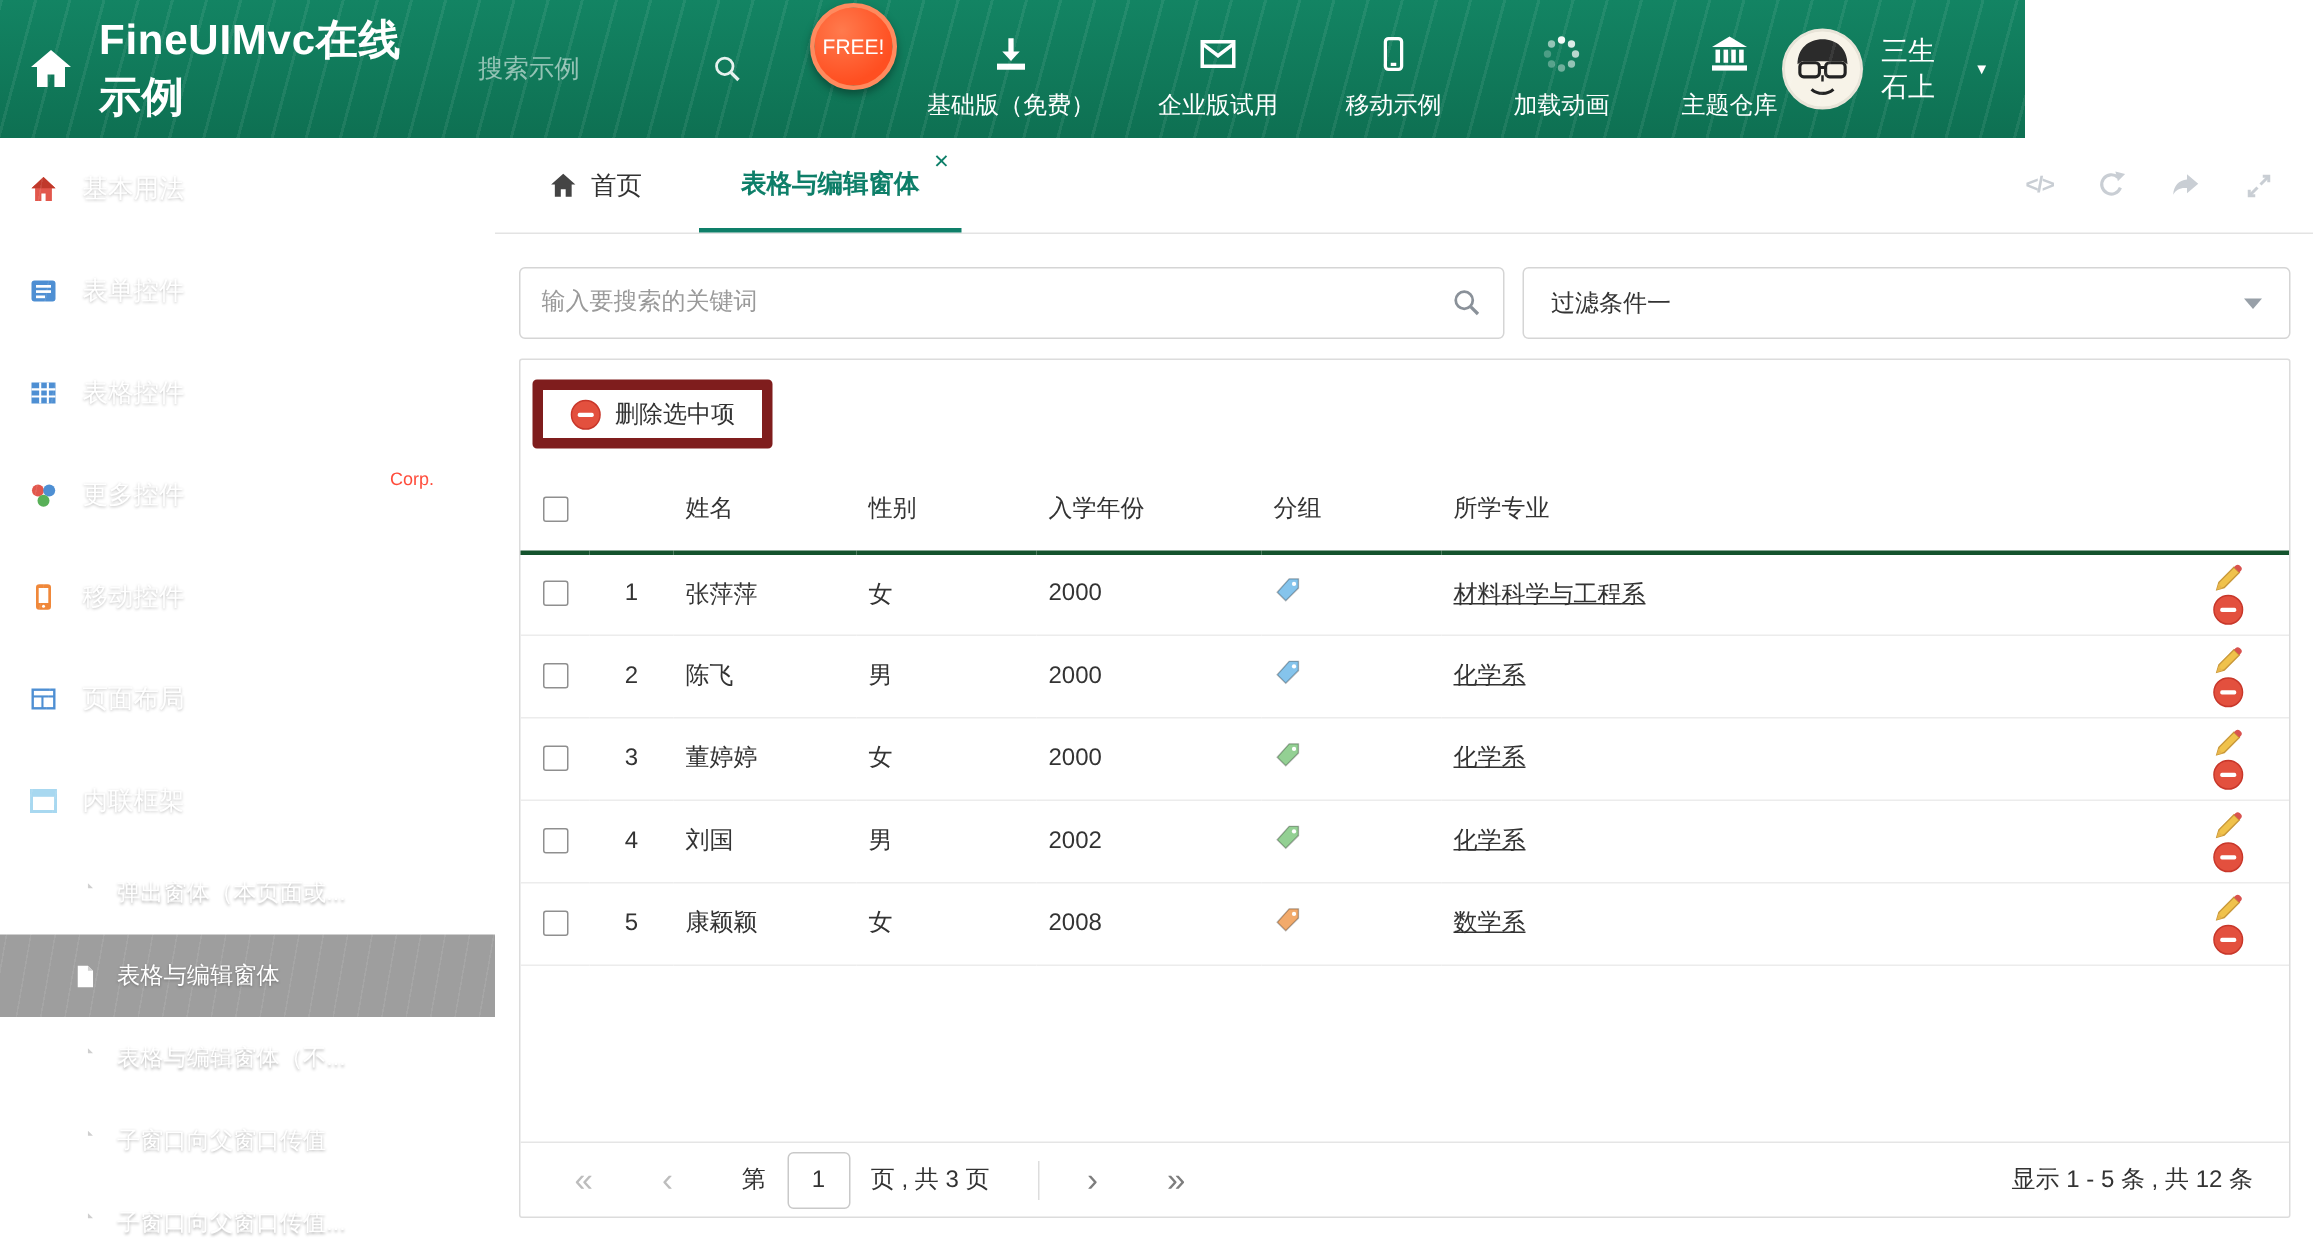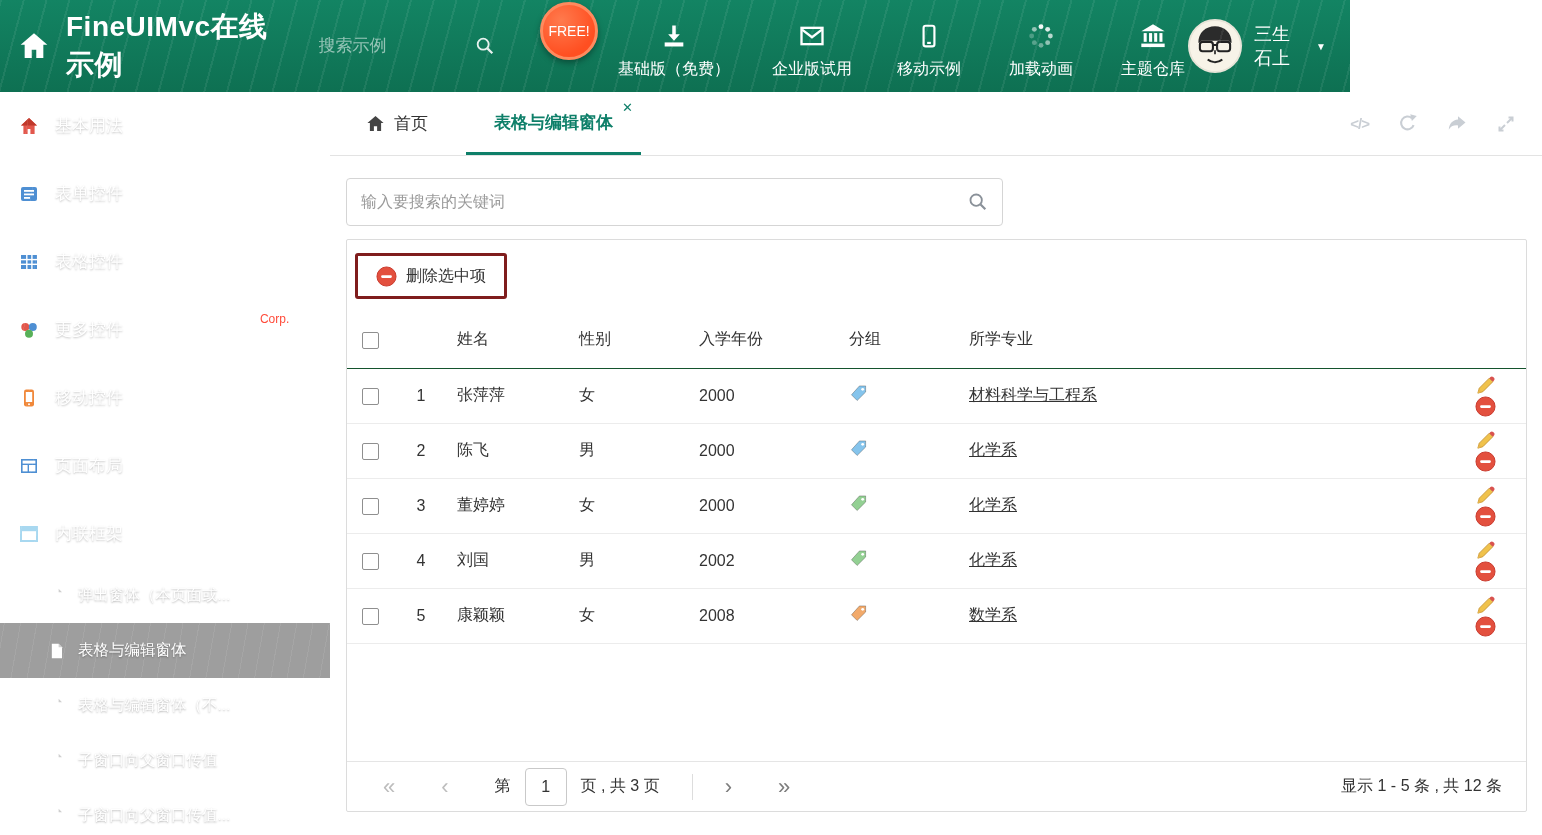--- a/index.html
+++ b/index.html
@@ -103,27 +103,27 @@
   }
   .fs-caret { width: 0; height: 0; border-left: 6px solid transparent; border-right: 6px solid transparent; border-top: 7px solid #98a0a8; }
 
   .grid-panel {
     margin-top: 13px; height: 573px; border: 1px solid #dcdcdc; border-radius: 2px;
     display: flex; flex-direction: column; flex: 0 0 auto;
   }
   .grid-toolbar { display: flex; justify-content: space-between; padding: 13px 16px 13px 8px; }
   .btn {
     display: inline-flex; align-items: center; gap: 9px; height: 46px; padding: 0 18px;
-    background: #fff; border: 3px solid #7f1d1d; border-radius: 3px; font-size: 16px;
+    background: #fff; border: 7px solid #7f1d1d; border-radius: 3px; font-size: 16px;
     color: #333; cursor: pointer; font-family: inherit;
   }
 
   table.grid { width: 100%; border-collapse: collapse; table-layout: fixed; font-size: 16px; }
   table.grid th, table.grid td { font-weight: normal; text-align: left; padding: 0 0 0 8px; height: 55px; }
-  table.grid thead th { border-bottom: 1px solid #14532d; height: 56px; color: #333; }
+  table.grid thead th { border-bottom: 3px solid #14532d; height: 56px; color: #333; }
   table.grid tbody td { border-bottom: 1px solid #ececec; }
   .c-cb { text-align: center !important; padding: 0 !important; }
   .c-num { text-align: center !important; padding: 0 !important; }
   .c-actions { text-align: right !important; padding-right: 30px !important; }
   input[type="checkbox"] {
     appearance: none; -webkit-appearance: none; width: 17px; height: 17px;
     border: 1px solid #8f8f8f; border-radius: 2px; background: #fff; cursor: pointer; vertical-align: middle;
   }
   .major-link { color: #333; text-decoration: underline; cursor: pointer; }
   .tag { display: inline-flex; }
@@ -433,20 +433,24 @@
 
     <div class="filter-row">
       <div class="search-box">
         <input type="text" placeholder="输入要搜索的关键词" style="">
         <span class="mag">
           <svg width="22" height="22" viewBox="0 0 24 24">
               <circle cx="10" cy="10" r="6.2" fill="none" stroke="#8a9199" stroke-width="2"></circle>
               <line x1="14.8" y1="14.8" x2="20" y2="20" stroke="#8a9199" stroke-width="2.4"></line>
             </svg>
         </span>
+      </div>
+      <div class="filter-select">
+        <span>过滤条件一</span>
+        <span class="fs-caret"></span>
       </div>
     </div>
 
     <div class="grid-panel">
 
       <div class="grid-toolbar">
         <button class="btn">
           <span style="display:flex;">
             <svg width="21" height="21" viewBox="0 0 22 22">
                 <circle cx="11" cy="11" r="10" fill="#e3503e" stroke="#c8372a"></circle>

